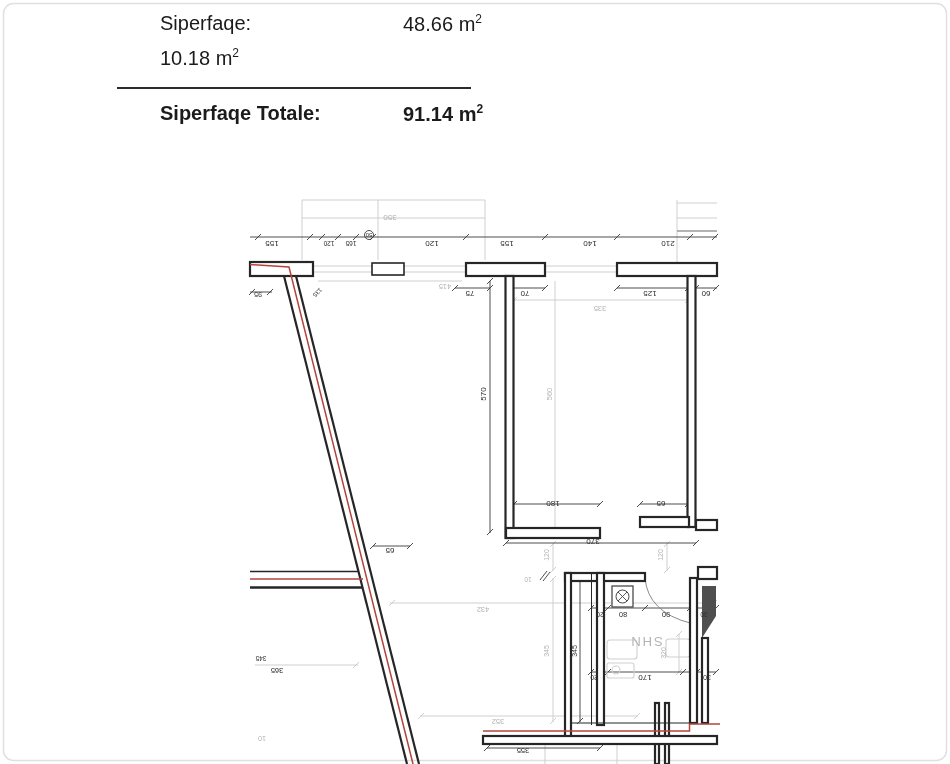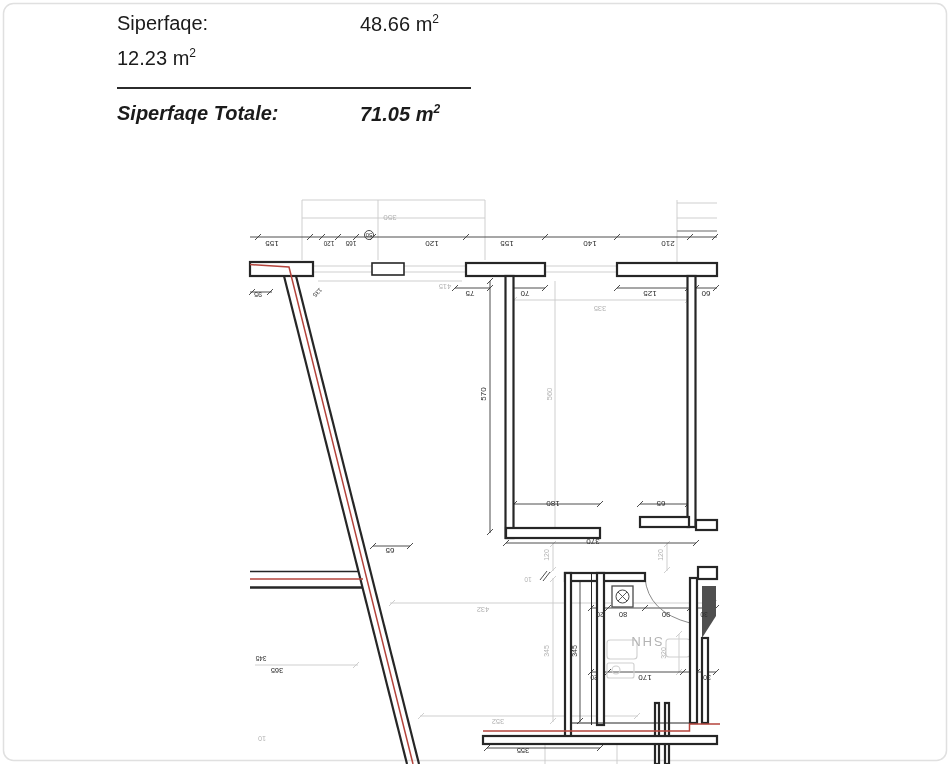--- a/index.html
+++ b/index.html
@@ -1,48 +1,48 @@
 <!DOCTYPE html>
 <html style="--wall: #262626; --red: #b5443c; --gline: #c9c9c9; --dline: #3a3a3a; --shaft: #4f4f4f;"><head>
 <meta charset="utf-8">
 <style>
   html,body{margin:0;padding:0;background:#fff;width:950px;height:764px;overflow:hidden;}
   body{font-family:"Liberation Sans",sans-serif;color:#1b1b1b;position:relative;}
   .summary{position:absolute;left:117px;top:12px;width:380px;}
-  .srow{display:flex;margin-bottom:10px;font-size:20px;}
+  .srow{display:flex;margin-bottom:10px;font-size:20px;margin-left:43px;}
   .srow .slabel{width:243px;}
   .sval sup{font-size:12px;}
   .divider{width:354px;border-top:2px solid #2b2b2b;height:0;margin:18px 0 13px 0;}
-  .total{font-weight:bold;font-style:italic;}
+  .total{font-weight:bold;}
   svg{position:absolute;left:0;top:0;}
   svg text{font-family:"Liberation Sans",sans-serif;}
   .wall{fill:#ffffff;stroke:var(--wall);stroke-width:2.2;}
   .wallthin{fill:#ffffff;stroke:var(--wall);stroke-width:1.6;}
   .wline{stroke:var(--wall);fill:none;}
   .red{stroke:var(--red);stroke-width:1.5;fill:none;}
   .gline{stroke:var(--gline);stroke-width:0.9;fill:none;}
   .gline2{stroke:#9a9a9a;stroke-width:1.4;fill:none;}
   .dline{stroke:var(--dline);stroke-width:0.9;fill:none;}
   .fixt{stroke:#cfcfcf;stroke-width:1.1;fill:none;}
 </style>
 </head>
 <body>
 
 <div class="summary">
   <div class="srow">
     <span class="slabel">Siperfaqe:</span>
     <span class="sval"><span>48.66</span>&nbsp;<span>m</span><sup>2</sup></span>
   </div>
   <div class="srow">
-    <span class="sval"><span>12.23</span>&nbsp;<span>m</span><sup>2</sup></span>
+    <span class="sval"><span>10.18</span>&nbsp;<span>m</span><sup>2</sup></span>
   </div>
   <div class="divider"></div>
   <div class="srow total">
     <span class="slabel">Siperfaqe Totale:</span>
-    <span class="sval"><span>71.05</span>&nbsp;<span>m</span><sup>2</sup></span>
+    <span class="sval"><span>91.14</span>&nbsp;<span>m</span><sup>2</sup></span>
   </div>
 </div>
 
 <svg width="950" height="764" viewBox="0 0 950 764">
 
   <rect x="3.5" y="3.5" width="943" height="757" rx="10" fill="none" stroke="#e0e0e0" stroke-width="1.5"></rect>
 
   <g>
     <path class="gline" d="M302,200 H485 M302,218 H485 M302,200 V260 M378,200 V260 M485,200 V260
                            M677,203 H717 M677,218 H717 M677,200 V262

